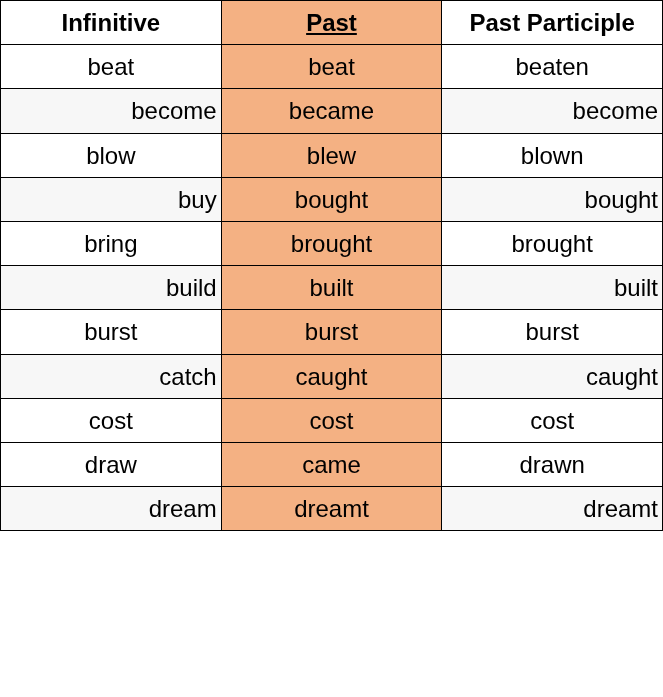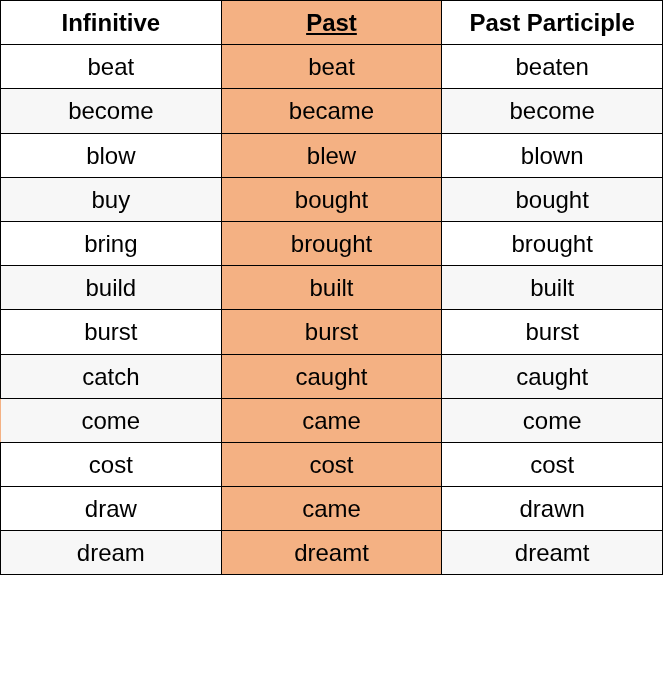--- a/index.html
+++ b/index.html
@@ -30,20 +30,21 @@
   th.past-col {
     background: #f4b183;
     text-decoration: underline;
   }
   td.past-col {
     background: #f4b183;
   }
   tr.alt td.inf-col,
   tr.alt td.pp-col {
     background: #f7f7f7;
+    text-align: right;
   }
   td.come-inf {
     border-left: 1px solid #f4b183;
   }
 </style>
 </head>
 <body>
 
 <div class="wrap">
   <table>
@@ -88,25 +89,20 @@
         <tr>
           <td class="inf-col">burst</td>
           <td class="past-col">burst</td>
           <td class="pp-col">burst</td>
         </tr>
         <tr class="alt">
           <td class="inf-col">catch</td>
           <td class="past-col">caught</td>
           <td class="pp-col">caught</td>
         </tr>
-        <tr class="alt">
-          <td class="inf-col come-inf">come</td>
-          <td class="past-col">came</td>
-          <td class="pp-col">come</td>
-        </tr>
         <tr>
           <td class="inf-col">cost</td>
           <td class="past-col">cost</td>
           <td class="pp-col">cost</td>
         </tr>
         <tr>
           <td class="inf-col">draw</td>
           <td class="past-col">came</td>
           <td class="pp-col">drawn</td>
         </tr>

